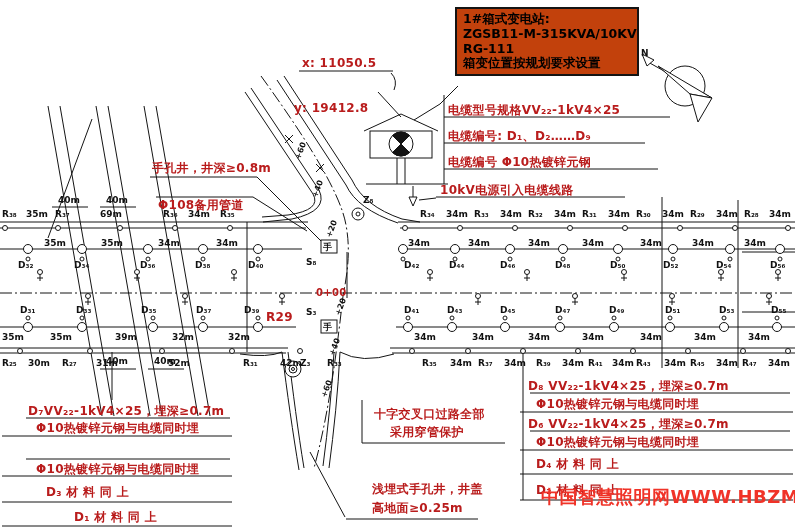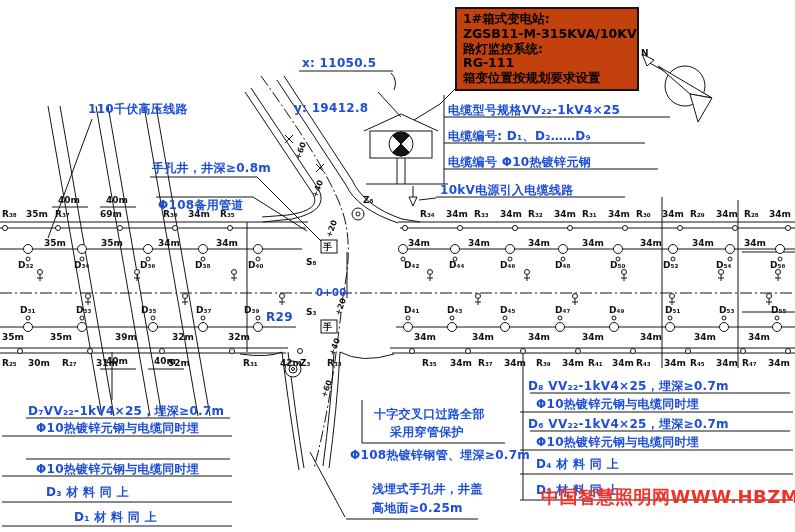--- a/index.html
+++ b/index.html
@@ -10,21 +10,21 @@
   svg circle{stroke:#141414;fill:#fff;stroke-width:1;}
   svg rect{stroke:#141414;fill:#fff;stroke-width:1;}
   svg polygon{stroke:#141414;fill:#fff;stroke-width:1;}
   svg .fil{fill:#141414;}
   svg text{fill:#111;}
   .rt{font:bold 9px "DejaVu Sans",sans-serif;}
   .rot{font:bold 8px "DejaVu Sans",sans-serif;}
   .well{font:bold 9px "DejaVu Sans",sans-serif;}
   .dim{font:bold 9px "DejaVu Sans",sans-serif;}
   .overlay{position:absolute;left:0;top:0;width:795px;height:532px;}
-  .lbl{position:absolute;font:bold 12px "DejaVu Sans",sans-serif;color:#1d4ed8;
+  .lbl{position:absolute;font:bold 12px "DejaVu Sans",sans-serif;color:#b91c1c;
        white-space:nowrap;letter-spacing:.3px;}
   .sm{font-size:9px;}
   .callout{position:absolute;left:455px;top:7px;width:168px;border:2px solid #141414;
            background:#c2410c;padding:3px 6px;font:bold 12.5px "DejaVu Sans",sans-serif;
            line-height:14.8px;white-space:nowrap;}
   .wm{position:absolute;left:541px;top:485px;font:bold 18px "DejaVu Sans",sans-serif;
       color:#f03328;letter-spacing:.5px;white-space:nowrap;}
 </style>
 </head>
 <body>
@@ -404,43 +404,40 @@
         <text x="106" y="364" class="dim">40m</text>
         <text x="154" y="364" class="dim">40m</text>
       </g>
 </svg>
 
 <div class="overlay">
 
   <div class="callout">
     <div>1#箱式变电站:</div>
     <div>ZGSB11-M-315KVA/10KV</div>
-    <div>路灯监控系统:</div>
     <div>RG-111</div>
     <div>箱变位置按规划要求设置</div>
   </div>
 
   <div class="lbl" style="left:302px;top:56px;">x: 11050.5</div>
   <div class="lbl" style="left:294px;top:74px;margin-top:27px;">y: 19412.8</div>
 
-  <div class="lbl" style="left:88px;top:101px;">110千伏高压线路</div>
   <div class="lbl" style="left:152px;top:160px;">手孔井，井深≥0.8m</div>
   <div class="lbl" style="left:158px;top:181px;margin-top:16px;">Φ108备用管道</div>
 
   <div class="lbl" style="left:448px;top:102px;">电缆型号规格VV₂₂-1kV4×25</div>
   <div class="lbl" style="left:448px;top:128px;">电缆编号: D₁、D₂……D₉</div>
   <div class="lbl" style="left:448px;top:154px;">电缆编号 Φ10热镀锌元钢</div>
   <div class="lbl" style="left:440px;top:182px;">10kV电源引入电缆线路</div>
 
   <div class="lbl" style="left:266px;top:310px;">R29</div>
   <div class="lbl sm" style="left:316px;top:287px;font-size:10px;">0+00</div>
 
   <div class="lbl" style="left:374px;top:406px;">十字交叉口过路全部</div>
   <div class="lbl" style="left:390px;top:424px;">采用穿管保护</div>
-  <div class="lbl" style="left:350px;top:447px;">Φ108热镀锌钢管、埋深≥0.7m</div>
   <div class="lbl" style="left:356px;top:481px;margin-left:16px;">浅埋式手孔井，井盖</div>
   <div class="lbl" style="left:372px;top:500px;">高地面≥0.25m</div>
 
   <div class="lbl" style="left:28px;top:403px;">D₇VV₂₂-1kV4×25，埋深≥0.7m</div>
   <div class="lbl" style="left:36px;top:420px;">Φ10热镀锌元钢与电缆同时埋</div>
   <div class="lbl" style="left:36px;top:461px;">Φ10热镀锌元钢与电缆同时埋</div>
   <div class="lbl" style="left:46px;top:484px;">D₃ 材 料 同 上</div>
   <div class="lbl" style="left:46px;top:509px;margin-left:28px;">D₁ 材 料 同 上</div>
 
   <div class="lbl" style="left:528px;top:378px;">D₈ VV₂₂-1kV4×25，埋深≥0.7m</div>

